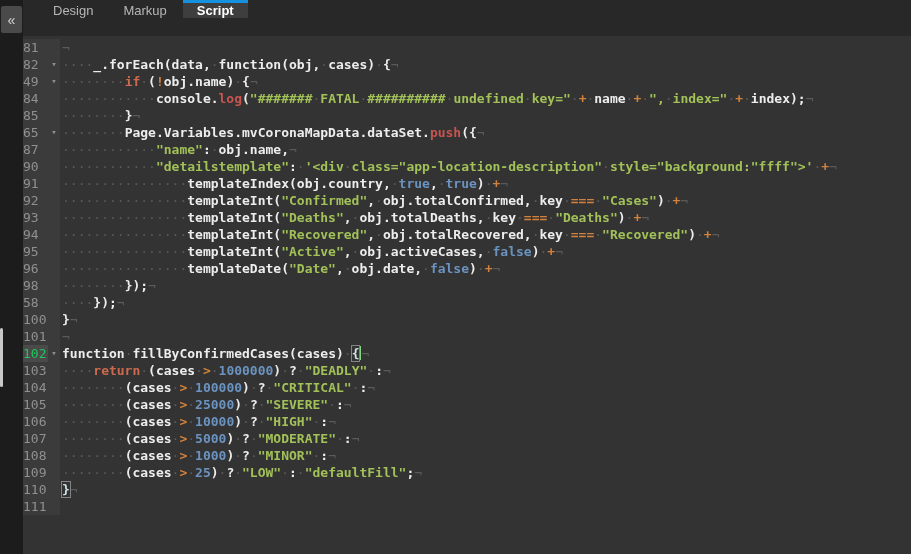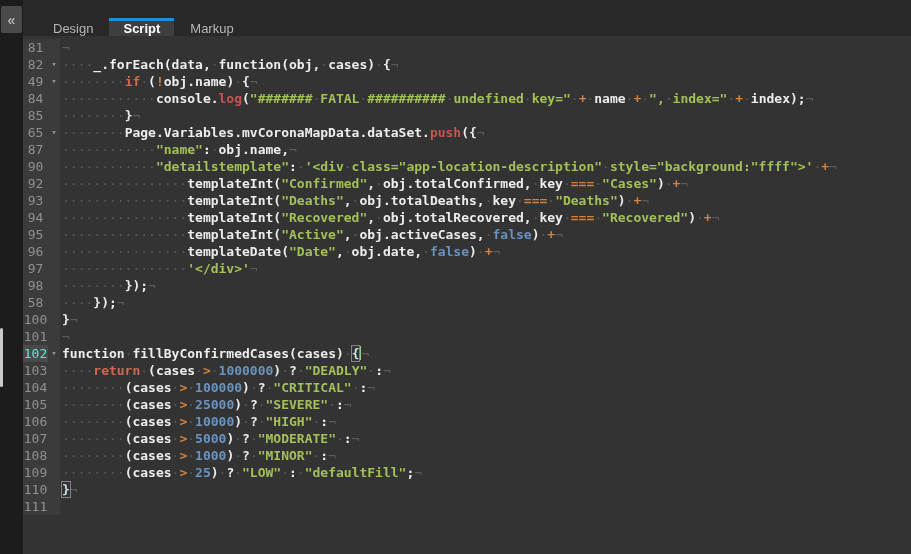--- a/index.html
+++ b/index.html
@@ -8,75 +8,75 @@
     background:#333333;font-family:"Liberation Sans",sans-serif;
     --accent:#1691e0; --kw:#cc6a50; --fn:#c85450; --op:#d2823d;
     --str:#a2c158; --num:#6b93c0; --caret:#86d986;
   }
   
   .strip{position:absolute;left:0;top:0;width:23px;height:554px;background:#1c1c1c;z-index:5}
   .collapse-btn{position:absolute;left:1px;top:6px;width:21px;height:27px;background:#4a4a4a;
     color:#d6d6d6;display:flex;align-items:center;justify-content:center;font-size:14px;border-radius:2px;cursor:pointer}
   .scroll-thumb{position:absolute;left:0px;top:328px;width:3px;height:59px;background:#c9c9c9;z-index:6;border-radius:2px}
   
-  .tabbar{position:absolute;left:23px;top:0;right:0;height:36px;background:#282828;display:flex;align-items:flex-end;padding-left:16px;box-sizing:border-box}
+  .tabbar{position:absolute;left:23px;top:0;right:0;height:36px;background:#282828;display:flex;align-items:flex-start;padding-left:16px;box-sizing:border-box}
   .tab{display:flex;align-items:center;padding:0 14px;margin-right:2px;color:#b6b6b6;font-size:13px;
     border-top:3px solid transparent;box-sizing:border-box;cursor:pointer;user-select:none}
   .tab.active{background:#3e3e3e;color:#ffffff;font-weight:bold;border-top-color:var(--accent)}
   
   .editor{position:absolute;left:23px;top:36px;right:0;bottom:0;overflow:hidden;background:#333333;padding-top:3px}
   .row{display:flex;height:17px;line-height:17px;font-family:"DejaVu Sans Mono",monospace;font-size:13px;white-space:pre}
-  .gut{width:25px;text-align:center;color:#909090;background:#3b3b3b;flex:none}
+  .gut{width:25px;text-align:left;color:#909090;background:#3b3b3b;flex:none}
   .fold{width:12px;background:#3b3b3b;flex:none;color:#8f8f8f;font-size:9px;text-align:center;line-height:17px;cursor:pointer}
   .code{flex:1;padding-left:2px;color:#ededed;font-weight:bold}
-  .row.current .gut{background:#4a4a4a;color:#5eead4}
+  .row.current .gut{background:#4a4a4a;color:#22c55e}
   .k{color:var(--kw)} .f{color:var(--fn)} .o{color:var(--op)}
   .s{color:var(--str)} .n{color:var(--num)} .i{}
   .ws{color:#5a5a5a;font-weight:normal}
   .m{color:#cfe3e8;outline:1px solid #838383}
   .caret{display:inline-block;width:2px;height:14px;background:var(--caret);vertical-align:-2px}
 </style>
 </head>
 <body style="--accent: #1691e0; --kw: #cc6a50; --fn: #c85450; --op: #d2823d; --str: #a2c158; --num: #6b93c0; --caret: #86d986;">
 
 <div class="strip">
   <div class="collapse-btn">
     <span>«</span>
   </div>
   <div class="scroll-thumb"></div>
 </div>
 
 <div class="tabbar">
   <div class="tab">
       <span>Design</span>
     </div>
+  <div class="tab">
+      <span>Markup</span>
+    </div>
   <div class="tab active">
       <span>Script</span>
-    </div>
-  <div class="tab">
-      <span>Markup</span>
     </div>
 </div>
 
 <div class="editor">
   <div>
       <div class="row"><span class="gut">81</span><span class="fold"></span><span class="code"><span class="ws">¬</span></span></div>
       <div class="row"><span class="gut">82</span><span class="fold">▾</span><span class="code"><span class="ws">····</span><span>_.forEach(data,</span><span class="ws">·</span><span>function(obj,</span><span class="ws">·</span><span>cases)</span><span class="ws">·</span><span>{</span><span class="ws">¬</span></span></div>
       <div class="row"><span class="gut">49</span><span class="fold">▾</span><span class="code"><span class="ws">········</span><span class="k">if</span><span class="ws">·</span><span>(</span><span class="o">!</span><span>obj.name)</span><span class="ws">·</span><span>{</span><span class="ws">¬</span></span></div>
       <div class="row"><span class="gut">84</span><span class="fold"></span><span class="code"><span class="ws">············</span><span>console.</span><span class="f">log</span><span>(</span><span class="s">"#######</span><span class="ws">·</span><span class="s">FATAL</span><span class="ws">·</span><span class="s">##########</span><span class="ws">·</span><span class="s">undefined</span><span class="ws">·</span><span class="s">key="</span><span class="ws">·</span><span class="o">+</span><span class="ws">·</span><span>name</span><span class="ws">·</span><span class="o">+</span><span class="ws">·</span><span class="s">",</span><span class="ws">·</span><span class="s">index="</span><span class="ws">·</span><span class="o">+</span><span class="ws">·</span><span>index);</span><span class="ws">¬</span></span></div>
       <div class="row"><span class="gut">85</span><span class="fold"></span><span class="code"><span class="ws">········</span><span>}</span><span class="ws">¬</span></span></div>
       <div class="row"><span class="gut">65</span><span class="fold">▾</span><span class="code"><span class="ws">········</span><span>Page.Variables.mvCoronaMapData.dataSet.</span><span class="f">push</span><span>({</span><span class="ws">¬</span></span></div>
       <div class="row"><span class="gut">87</span><span class="fold"></span><span class="code"><span class="ws">············</span><span class="s">"name"</span><span>:</span><span class="ws">·</span><span>obj.name,</span><span class="ws">¬</span></span></div>
       <div class="row"><span class="gut">90</span><span class="fold"></span><span class="code"><span class="ws">············</span><span class="s">"detailstemplate"</span><span>:</span><span class="ws">·</span><span class="s">'&lt;div</span><span class="ws">·</span><span class="s">class="app-location-description"</span><span class="ws">·</span><span class="s">style="background:"ffff"&gt;'</span><span class="ws">·</span><span class="o">+</span><span class="ws">¬</span></span></div>
+      <div class="row"><span class="gut">91</span><span class="fold"></span><span class="code"><span class="ws">················</span><span>templateIndex(obj.country,</span><span class="ws">·</span><span class="n">true</span><span>,</span><span class="ws">·</span><span class="n">true</span><span>)</span><span class="ws">·</span><span class="o">+</span><span class="ws">¬</span></span></div>
       <div class="row"><span class="gut">92</span><span class="fold"></span><span class="code"><span class="ws">················</span><span>templateInt(</span><span class="s">"Confirmed"</span><span>,</span><span class="ws">·</span><span>obj.totalConfirmed,</span><span class="ws">·</span><span>key</span><span class="ws">·</span><span class="o">===</span><span class="ws">·</span><span class="s">"Cases"</span><span>)</span><span class="ws">·</span><span class="o">+</span><span class="ws">¬</span></span></div>
       <div class="row"><span class="gut">93</span><span class="fold"></span><span class="code"><span class="ws">················</span><span>templateInt(</span><span class="s">"Deaths"</span><span>,</span><span class="ws">·</span><span>obj.totalDeaths,</span><span class="ws">·</span><span>key</span><span class="ws">·</span><span class="o">===</span><span class="ws">·</span><span class="s">"Deaths"</span><span>)</span><span class="ws">·</span><span class="o">+</span><span class="ws">¬</span></span></div>
       <div class="row"><span class="gut">94</span><span class="fold"></span><span class="code"><span class="ws">················</span><span>templateInt(</span><span class="s">"Recovered"</span><span>,</span><span class="ws">·</span><span>obj.totalRecovered,</span><span class="ws">·</span><span>key</span><span class="ws">·</span><span class="o">===</span><span class="ws">·</span><span class="s">"Recovered"</span><span>)</span><span class="ws">·</span><span class="o">+</span><span class="ws">¬</span></span></div>
       <div class="row"><span class="gut">95</span><span class="fold"></span><span class="code"><span class="ws">················</span><span>templateInt(</span><span class="s">"Active"</span><span>,</span><span class="ws">·</span><span>obj.activeCases,</span><span class="ws">·</span><span class="n">false</span><span>)</span><span class="ws">·</span><span class="o">+</span><span class="ws">¬</span></span></div>
       <div class="row"><span class="gut">96</span><span class="fold"></span><span class="code"><span class="ws">················</span><span>templateDate(</span><span class="s">"Date"</span><span>,</span><span class="ws">·</span><span>obj.date,</span><span class="ws">·</span><span class="n">false</span><span>)</span><span class="ws">·</span><span class="o">+</span><span class="ws">¬</span></span></div>
-      <div class="row"><span class="gut">97</span><span class="fold"></span><span class="code"><span class="ws">················</span><span class="s">'&lt;/div&gt;'</span><span class="ws">¬</span></span></div>
       <div class="row"><span class="gut">98</span><span class="fold"></span><span class="code"><span class="ws">········</span><span>});</span><span class="ws">¬</span></span></div>
       <div class="row"><span class="gut">58</span><span class="fold"></span><span class="code"><span class="ws">····</span><span>});</span><span class="ws">¬</span></span></div>
       <div class="row"><span class="gut">100</span><span class="fold"></span><span class="code"><span>}</span><span class="ws">¬</span></span></div>
       <div class="row"><span class="gut">101</span><span class="fold"></span><span class="code"><span class="ws">¬</span></span></div>
       <div class="row current"><span class="gut">102</span><span class="fold">▾</span><span class="code"><span>function</span><span class="ws">·</span><span>fillByConfirmedCases(</span><span class="i">cases</span><span>)</span><span class="ws">·</span><span class="m">{</span><span class="caret"></span><span class="ws">¬</span></span></div>
       <div class="row"><span class="gut">103</span><span class="fold"></span><span class="code"><span class="ws">····</span><span class="k">return</span><span class="ws">·</span><span>(cases</span><span class="ws">·</span><span class="o">&gt;</span><span class="ws">·</span><span class="n">1000000</span><span>)</span><span class="ws">·</span><span>?</span><span class="ws">·</span><span class="s">"DEADLY"</span><span class="ws">·</span><span>:</span><span class="ws">¬</span></span></div>
       <div class="row"><span class="gut">104</span><span class="fold"></span><span class="code"><span class="ws">········</span><span>(cases</span><span class="ws">·</span><span class="o">&gt;</span><span class="ws">·</span><span class="n">100000</span><span>)</span><span class="ws">·</span><span>?</span><span class="ws">·</span><span class="s">"CRITICAL"</span><span class="ws">·</span><span>:</span><span class="ws">¬</span></span></div>
       <div class="row"><span class="gut">105</span><span class="fold"></span><span class="code"><span class="ws">········</span><span>(cases</span><span class="ws">·</span><span class="o">&gt;</span><span class="ws">·</span><span class="n">25000</span><span>)</span><span class="ws">·</span><span>?</span><span class="ws">·</span><span class="s">"SEVERE"</span><span class="ws">·</span><span>:</span><span class="ws">¬</span></span></div>
       <div class="row"><span class="gut">106</span><span class="fold"></span><span class="code"><span class="ws">········</span><span>(cases</span><span class="ws">·</span><span class="o">&gt;</span><span class="ws">·</span><span class="n">10000</span><span>)</span><span class="ws">·</span><span>?</span><span class="ws">·</span><span class="s">"HIGH"</span><span class="ws">·</span><span>:</span><span class="ws">¬</span></span></div>
       <div class="row"><span class="gut">107</span><span class="fold"></span><span class="code"><span class="ws">········</span><span>(cases</span><span class="ws">·</span><span class="o">&gt;</span><span class="ws">·</span><span class="n">5000</span><span>)</span><span class="ws">·</span><span>?</span><span class="ws">·</span><span class="s">"MODERATE"</span><span class="ws">·</span><span>:</span><span class="ws">¬</span></span></div>

